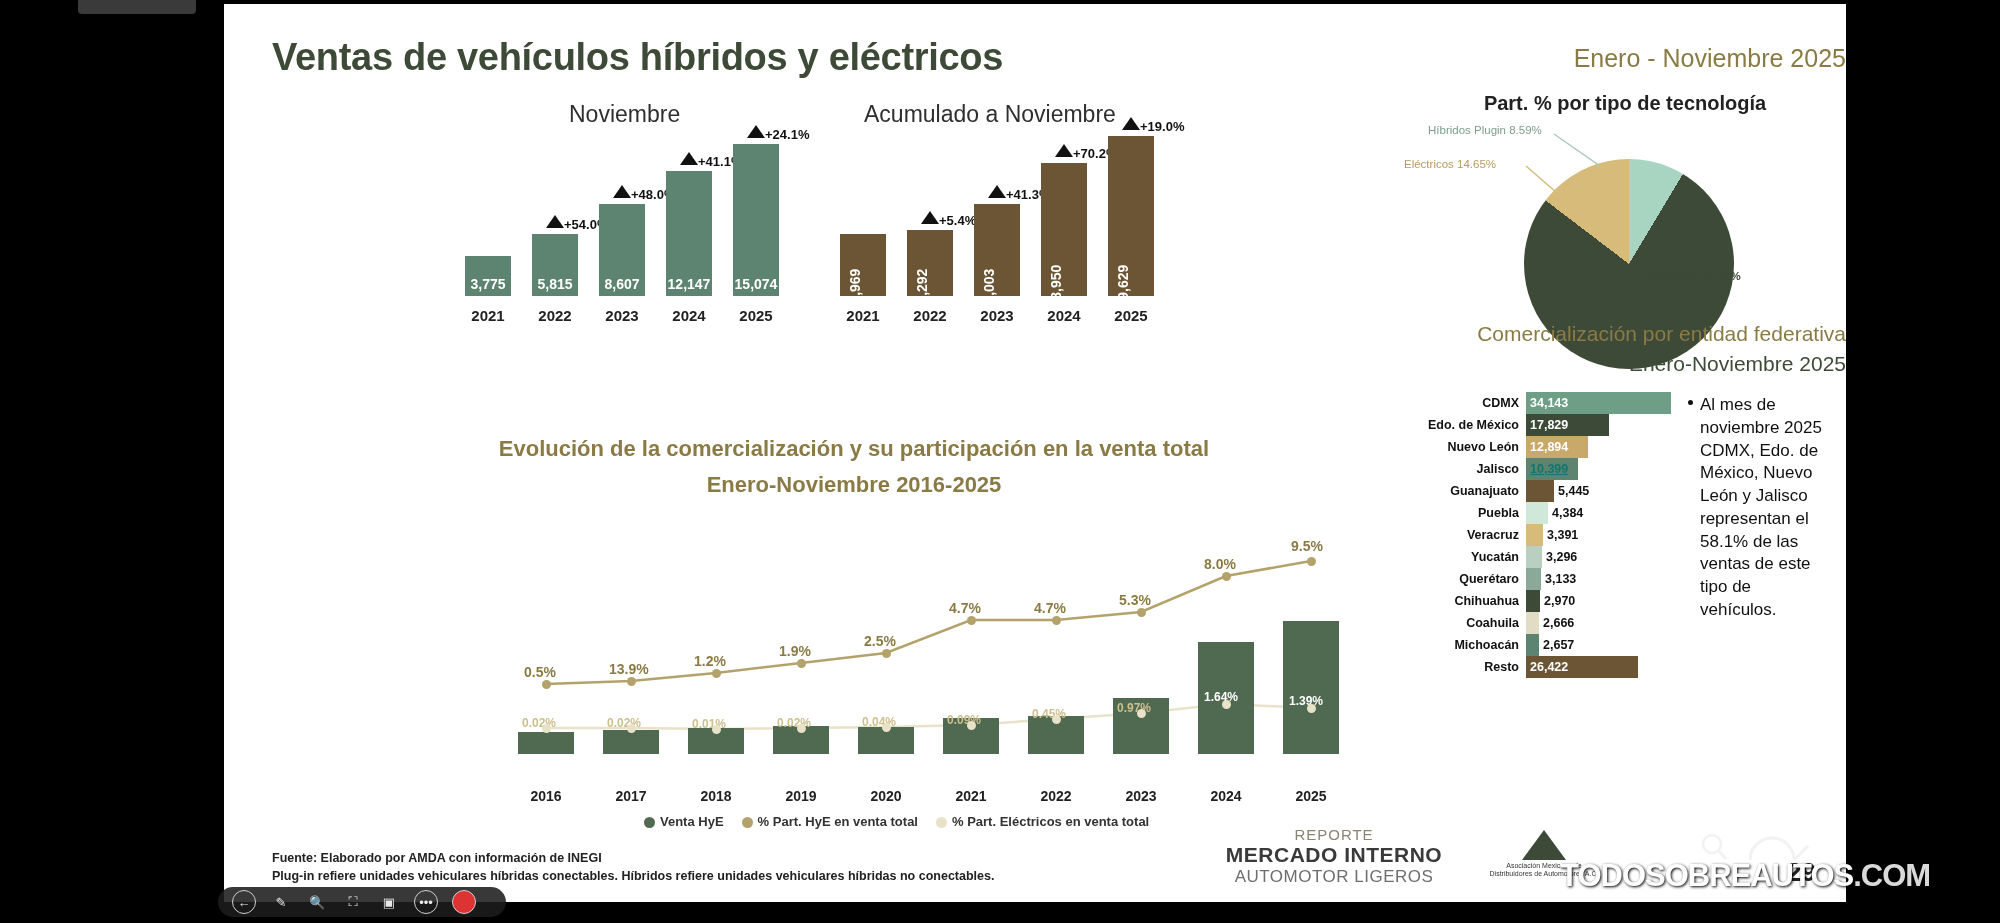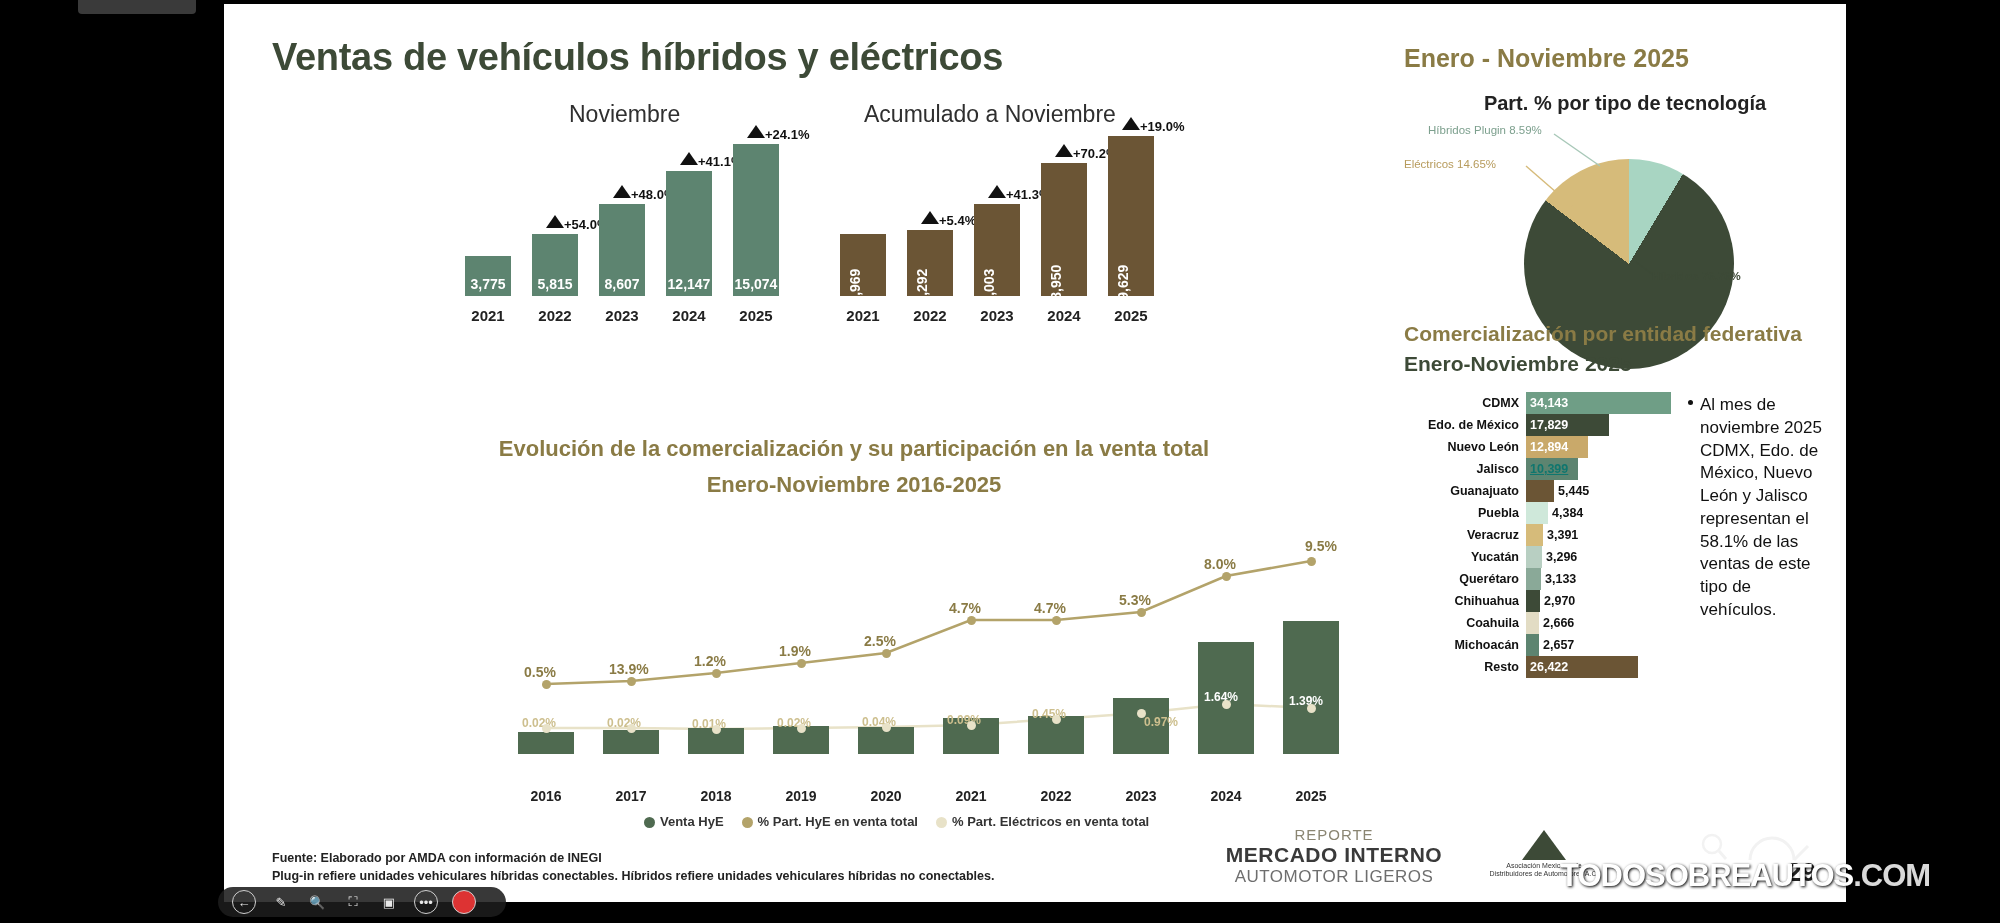--- a/index.html
+++ b/index.html
@@ -35,21 +35,21 @@
   .pctlabel{position:absolute;font-size:14px;font-weight:bold;color:#8a7b45;}
   .pctlabel2{position:absolute;font-size:12px;font-weight:bold;color:#cdbf8e;}
   .dot{position:absolute;width:9px;height:9px;border-radius:50%;}
   .legend{position:absolute;font-size:13px;font-weight:bold;color:#333;display:flex;gap:18px;align-items:center;}
   .legdot{width:11px;height:11px;border-radius:50%;display:inline-block;margin-right:5px;vertical-align:middle;}
 
   .source{position:absolute;left:48px;top:845px;font-size:12.5px;color:#222;line-height:1.45;font-weight:bold;}
 
   
   .rightpanel{position:absolute;left:1180px;top:0;width:442px;height:898px;}
-  .rtitle{position:absolute;width:100%;text-align:left;font-size:25px;font-weight:bold;color:#8a7b45;}
+  .rtitle{position:absolute;width:100%;text-align:right;font-size:25px;font-weight:normal;color:#8a7b45;}
   .rsub{position:absolute;width:100%;text-align:center;font-size:20px;font-weight:bold;color:#222;}
   .pie{position:absolute;left:120px;top:155px;width:210px;height:210px;border-radius:50%;}
   .pielab{position:absolute;font-size:11.5px;color:#5c6f5a;white-space:nowrap;}
 
   .hbar-row{position:absolute;height:22px;}
   .hbar-name{position:absolute;right:100%;width:120px;text-align:right;padding-right:7px;font-size:12.5px;color:#111;font-weight:bold;line-height:22px;}
   .hbar{position:absolute;left:0;top:0;height:22px;}
   .hbar-val{position:absolute;top:0;line-height:22px;font-size:12.5px;font-weight:bold;}
 
   .bullet{position:absolute;right:14px;top:390px;width:132px;font-size:17px;color:#111;line-height:1.34;}
@@ -243,40 +243,40 @@
           <div class="pctlabel2" style="left:8px;top:203px;">0.45%</div>
           <div class="dot" style="left:28px;top:112px;background:#b3a36a;"></div>
           <div class="dot" style="left:28px;top:211px;background:#e8e2c8;"></div>
         </div>
 
         <div class="bargroup" style="left:595px;width:64px;height:300px;">
           <div class="evobar" style="left:4px;width:56px;height:56px;"></div>
           <div class="evolabel">64,003</div>
           <div class="evocat">2023</div>
           <div class="pctlabel" style="left:10px;top:88px;">5.3%</div>
-          <div class="pctlabel2" style="left:8px;top:211px;margin-left:27px;">0.97%</div>
+          <div class="pctlabel2" style="left:8px;top:197px;">0.97%</div>
           <div class="dot" style="left:28px;top:104px;background:#b3a36a;"></div>
           <div class="dot" style="left:28px;top:205px;background:#e8e2c8;"></div>
         </div>
 
         <div class="bargroup" style="left:680px;width:64px;height:300px;">
           <div class="evobar" style="left:4px;width:56px;height:112px;"></div>
           <div class="evolabel">108,950</div>
           <div class="evocat">2024</div>
           <div class="pctlabel" style="left:10px;top:52px;">8.0%</div>
           <div class="pctlabel2" style="left:10px;top:186px;color:#fff;">1.64%</div>
           <div class="dot" style="left:28px;top:68px;background:#b3a36a;"></div>
           <div class="dot" style="left:28px;top:196px;background:#e8e2c8;"></div>
         </div>
 
         <div class="bargroup" style="left:765px;width:64px;height:300px;">
           <div class="evobar" style="left:4px;width:56px;height:133px;"></div>
           <div class="evolabel">129,629</div>
           <div class="evocat">2025</div>
-          <div class="pctlabel" style="left:26px;top:34px;">9.5%</div>
+          <div class="pctlabel" style="left:12px;top:34px;">9.5%</div>
           <div class="pctlabel2" style="left:10px;top:190px;color:#fff;">1.39%</div>
           <div class="dot" style="left:28px;top:53px;background:#b3a36a;"></div>
           <div class="dot" style="left:28px;top:200px;background:#e8e2c8;"></div>
         </div>
       </div>
 
       <div class="legend" style="left:420px;top:810px;">
         <span><span class="legdot" style="background:#4f6a50;"></span><span>Venta HyE</span></span>
         <span><span class="legdot" style="background:#b3a36a;"></span><span>% Part. HyE en venta total</span></span>
         <span><span class="legdot" style="background:#e8e2c8;"></span><span>% Part. Eléctricos en venta total</span></span>

